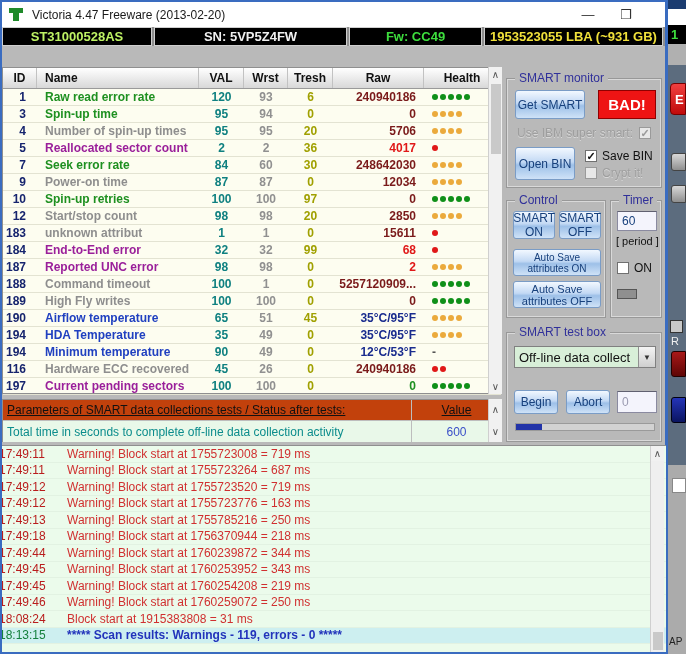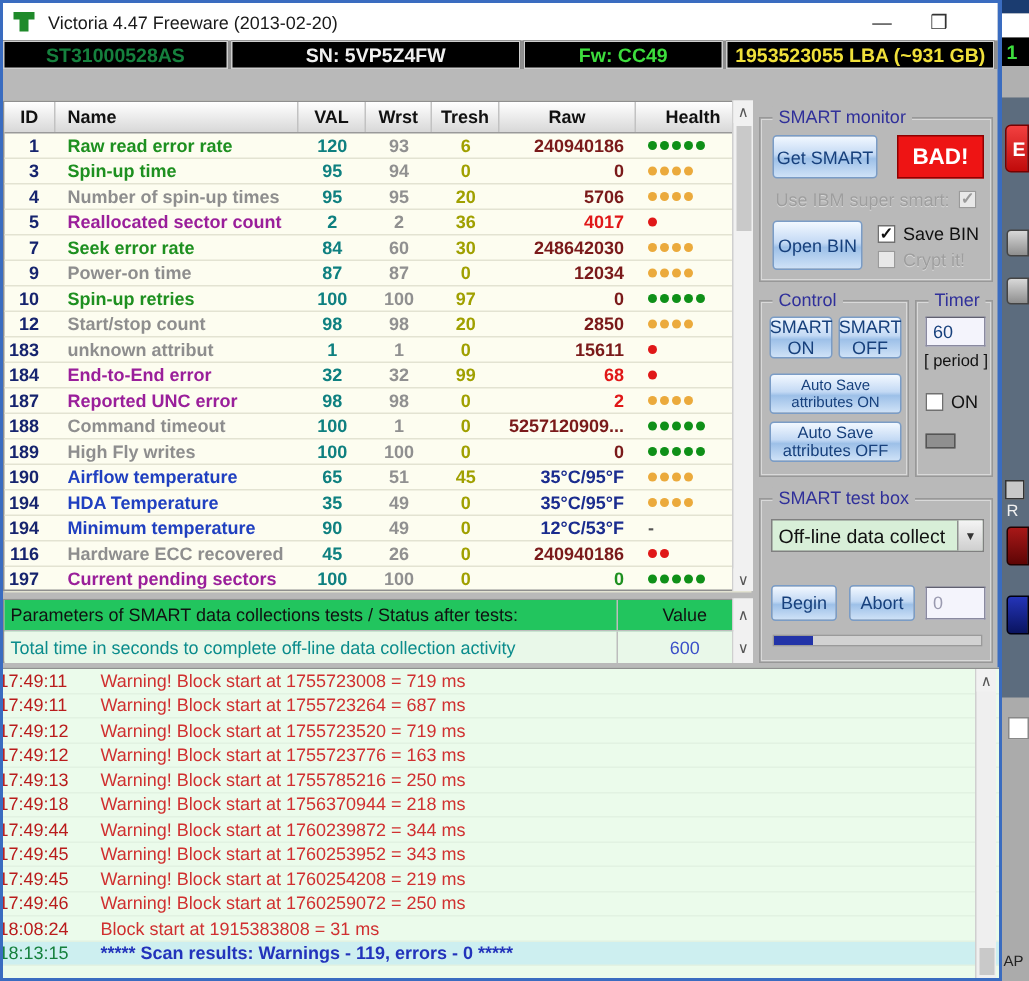--- a/index.html
+++ b/index.html
@@ -16,21 +16,21 @@
   .app-icon .t1 { position:absolute; left:0; top:0; width:14px; height:5px; background:#1f8a2a; }
   .app-icon .t2 { position:absolute; left:4px; top:4px; width:6px; height:9px; background:#1f8a2a; }
   .title-text { font-size:12px; color:#1a1a1a; }
   .win-btns { margin-left:auto; display:flex; gap:24px; padding-right:32px; }
   .win-btn { font-size:13px; color:#333; width:14px; text-align:center; cursor:default; }
 
   .infobar { position:absolute; left:0; top:25px; width:100%; height:19px; background:#8f8f8f;
              display:flex; align-items:stretch; }
   .seg { background:#000; border:1px solid #cfcfcf; display:flex; align-items:center;
          justify-content:center; font-size:13px; font-weight:bold; margin-right:2px; }
-  .seg.model   { width:150px; color:#15803d; }
+  .seg.model   { width:150px; color:#bef264; }
   .seg.serial  { width:193px; color:#f0f0f0; }
   .seg.fw      { width:133px; color:#3ddd3d; }
   .seg.cap     { flex:1; color:#f0e03a; }
 
   .tabrow { position:absolute; left:0; top:44px; width:100%; height:21px;
             background:linear-gradient(#cacaca,#a8a8a8); display:flex; align-items:flex-end; }
   .tab { height:17px; padding:0 9px; margin-right:2px; background:linear-gradient(#e8e8e8,#cfcfcf);
          border:1px solid #8a8a8a; border-bottom:none; border-radius:3px 3px 0 0;
          font-size:12px; font-weight:bold; color:#111; display:flex; align-items:center; }
   .tab.first { margin-left:-6px; }
@@ -72,21 +72,21 @@
   
   .vscroll { position:absolute; width:14px; background:#f1f1f1; border-left:1px solid #cfcfcf; }
   .sb-arrow { position:absolute; left:0; width:100%; height:15px; color:#555; font-size:10px;
               display:flex; align-items:center; justify-content:center; background:#f1f1f1; }
   .sb-thumb { position:absolute; left:2px; width:10px; background:#c9c9c9; }
 
   
   .params { position:absolute; left:0; top:397px; width:500px; height:43px; border:1px solid #8f8f8f;
             background:#fff; font-size:12px; }
   .prow { display:flex; height:21px; align-items:center; }
-  .prow.hdr { background:#22c55e; border-bottom:1px solid #bdbdbd; color:#111; }
+  .prow.hdr { background:#c2410c; border-bottom:1px solid #bdbdbd; color:#111;text-decoration:underline; }
   .prow.valrow { background:#e9f8e9; }
   .p-label { flex:1; padding-left:4px; }
   .prow.valrow .p-label { color:#0b8c8c; }
   .p-value { width:90px; text-align:center; border-left:1px solid #bdbdbd; align-self:stretch;
              display:flex; align-items:center; justify-content:center; }
   .prow.hdr .p-value { color:#111; }
   .prow.valrow .p-value { color:#3a4fc8; }
 
   
   .group { position:absolute; border:1px solid #989898; box-shadow:inset 0 0 0 1px #d9d9d9; }

